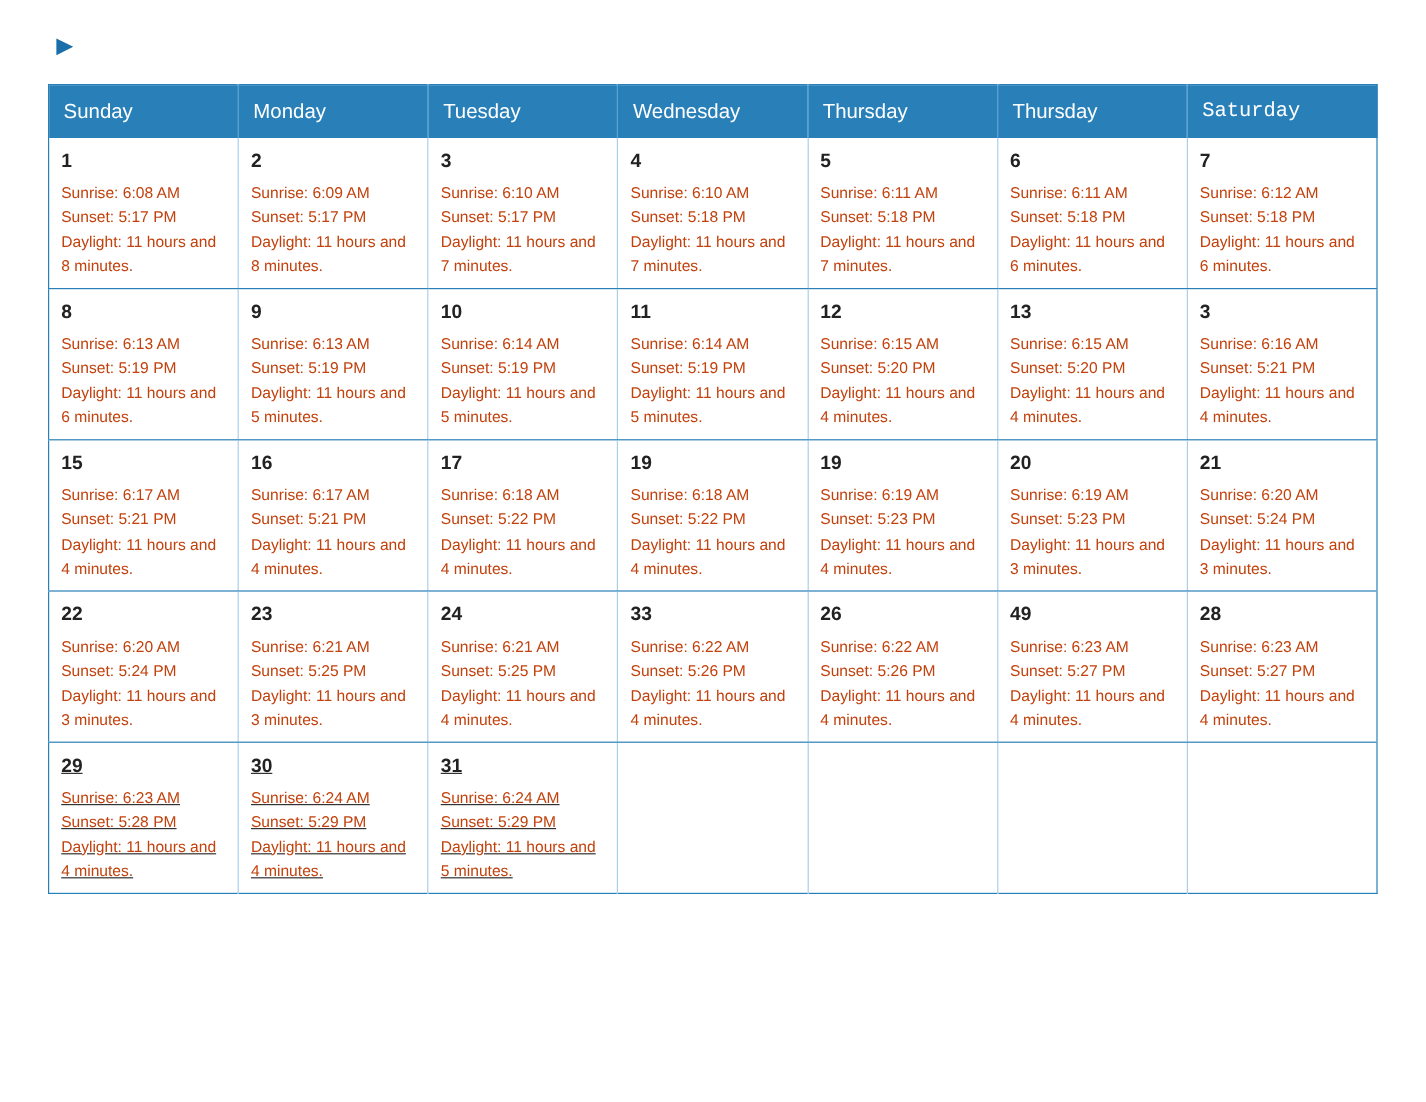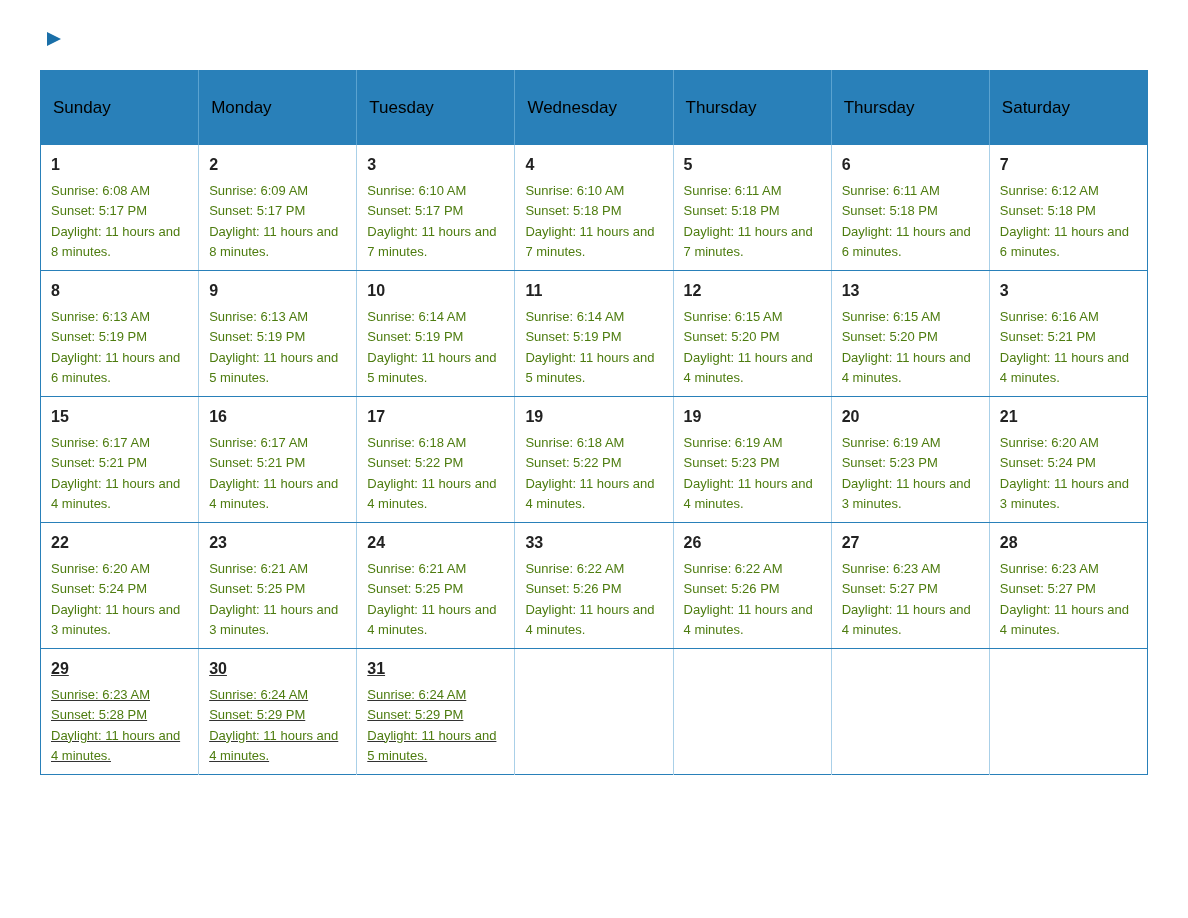--- a/index.html
+++ b/index.html
@@ -58,29 +58,30 @@
       color: #555;
       margin-top: 4px;
     }
     .calendar {
       width: 100%;
       border-collapse: collapse;
       border: 1px solid #2980b9;
     }
     .calendar thead th {
       background-color: #2980b9;
-      color: #000000;
+      color: #ffffff;
       font-size: 17px;
       font-weight: normal;
-      padding: 27px 12px;
+      padding: 12px 12px;
       text-align: left;
       border-right: 1px solid #5ba3d0;
     }
     .calendar thead th:last-child {
       border-right: none;
+      font-family: Liberation Mono, monospace;
     }
     .calendar tbody td {
       vertical-align: top;
       padding: 8px 10px;
       border-right: 1px solid #aad0e8;
       border-bottom: 1px solid #2980b9;
       width: calc(100% / 7);
       font-size: 13.5px;
       color: #333;
       line-height: 1.5;
@@ -94,21 +95,21 @@
     }
     .day-number {
       font-size: 16px;
       font-weight: bold;
       color: #222;
       display: block;
       margin-bottom: 4px;
     }
     .day-info {
       font-size: 13px;
-      color: #4d7c0f;
+      color: #c2410c;
       line-height: 1.55;
     }
     .empty-cell {
       background: #fff;
     }
   </style>
 </head>
 <body>
 
 <div class="header">
@@ -249,21 +250,21 @@
         </td>
         <td>
           <span class="day-number">33</span>
           <span class="day-info">Sunrise: 6:22 AM<br>Sunset: 5:26 PM<br>Daylight: 11 hours and 4 minutes.</span>
         </td>
         <td>
           <span class="day-number">26</span>
           <span class="day-info">Sunrise: 6:22 AM<br>Sunset: 5:26 PM<br>Daylight: 11 hours and 4 minutes.</span>
         </td>
         <td>
-          <span class="day-number">27</span>
+          <span class="day-number">49</span>
           <span class="day-info">Sunrise: 6:23 AM<br>Sunset: 5:27 PM<br>Daylight: 11 hours and 4 minutes.</span>
         </td>
         <td>
           <span class="day-number">28</span>
           <span class="day-info">Sunrise: 6:23 AM<br>Sunset: 5:27 PM<br>Daylight: 11 hours and 4 minutes.</span>
         </td>
       </tr>
       <tr>
         <td>
           <span class="day-number">29</span>

